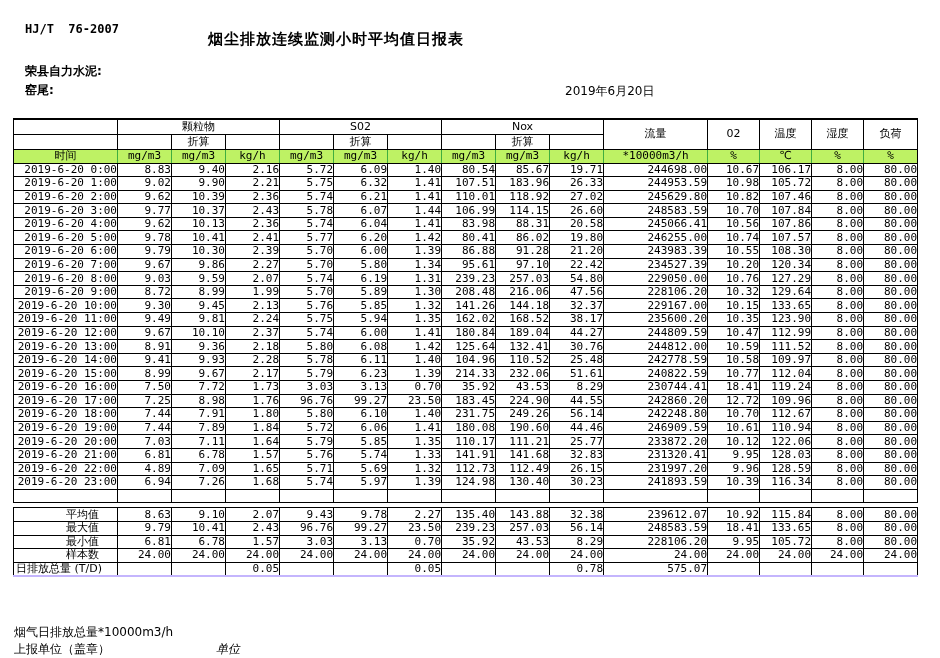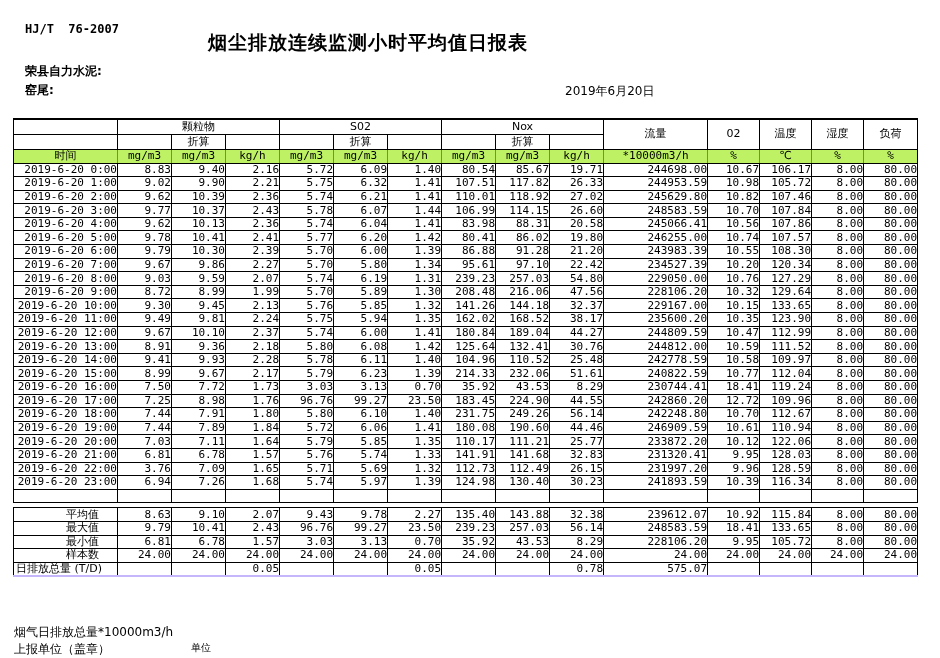--- a/index.html
+++ b/index.html
@@ -11,21 +11,21 @@
   }
   .page { position:relative; width:940px; height:658px; background:#fff; overflow:hidden; }
 
   .std-code {
     position:absolute; left:25px; top:14px;
     font-family:"DejaVu Sans Mono","Liberation Mono",monospace;
     font-size:12px; font-weight:bold; white-space:pre;margin-top:8px;
   }
   .title {
     position:absolute; left:208px; top:30px;
-    font-size:19px; font-weight:bold; letter-spacing:1px; white-space:nowrap;
+    font-size:15px; font-weight:bold; letter-spacing:1px; white-space:nowrap;
   }
   .company { position:absolute; left:25px; top:63px; font-size:12px; font-weight:bold; white-space:nowrap; }
   .station { position:absolute; left:25px; top:82px; font-size:12px; font-weight:bold; white-space:nowrap; }
   .rdate   { position:absolute; left:565px; top:83px; font-size:12px; white-space:nowrap; }
 
   table.report {
     position:absolute; left:13px; top:118px;
     width:904px; border-collapse:collapse; table-layout:fixed;
     font-size:11px;
   }
@@ -48,21 +48,21 @@
 
   td.c-time { text-align:right; padding-right:6px;margin-left:8px; }
   td.c-num  { text-align:right; padding-right:7px; }
   tr.summary-row td.c-time { font-family:"DejaVu Sans","Liberation Sans",sans-serif; padding-right:18px; }
   tr.total-row td { border-bottom:2px solid #c4b5fd; }
   tr.total-row td.c-time { text-align:left; padding-left:2px; padding-right:0; }
   tr.spacer-row td { border:none; height:5px; background:#fff; }
 
   .note1 { position:absolute; left:14px;  top:624px; font-size:12px; white-space:nowrap; }
   .note2a{ position:absolute; left:14px;  top:641px; font-size:12px; white-space:nowrap; }
-  .note2b{ position:absolute; left:191px; top:641px; font-size:10px; white-space:nowrap; }
+  .note2b{ position:absolute; left:216px; top:641px; font-size:12px; white-space:nowrap;font-style:italic; }
 </style>
 </head>
 <body>
 
 <div class="page">
 
   <div class="std-code">HJ/T  76-2007</div>
   <div class="title">烟尘排放连续监测小时平均值日报表</div>
   <div class="company">荣县自力水泥:</div>
   <div class="station">窑尾:</div>
@@ -148,21 +148,21 @@
         </tr>
         <tr class="data-row">
           <td class="c-time">2019-6-20 1:00</td>
           <td class="c-num">9.02</td>
           <td class="c-num">9.90</td>
           <td class="c-num">2.21</td>
           <td class="c-num">5.75</td>
           <td class="c-num">6.32</td>
           <td class="c-num">1.41</td>
           <td class="c-num">107.51</td>
-          <td class="c-num">117.82</td>
+          <td class="c-num">183.96</td>
           <td class="c-num">26.33</td>
           <td class="c-num">244953.59</td>
           <td class="c-num">10.98</td>
           <td class="c-num">105.72</td>
           <td class="c-num">8.00</td>
           <td class="c-num">80.00</td>
         </tr>
         <tr class="data-row">
           <td class="c-time">2019-6-20 2:00</td>
           <td class="c-num">9.62</td>
@@ -498,21 +498,21 @@
           <td class="c-num">141.68</td>
           <td class="c-num">32.83</td>
           <td class="c-num">231320.41</td>
           <td class="c-num">9.95</td>
           <td class="c-num">128.03</td>
           <td class="c-num">8.00</td>
           <td class="c-num">80.00</td>
         </tr>
         <tr class="data-row">
           <td class="c-time">2019-6-20 22:00</td>
-          <td class="c-num">3.76</td>
+          <td class="c-num">4.89</td>
           <td class="c-num">7.09</td>
           <td class="c-num">1.65</td>
           <td class="c-num">5.71</td>
           <td class="c-num">5.69</td>
           <td class="c-num">1.32</td>
           <td class="c-num">112.73</td>
           <td class="c-num">112.49</td>
           <td class="c-num">26.15</td>
           <td class="c-num">231997.20</td>
           <td class="c-num">9.96</td>

